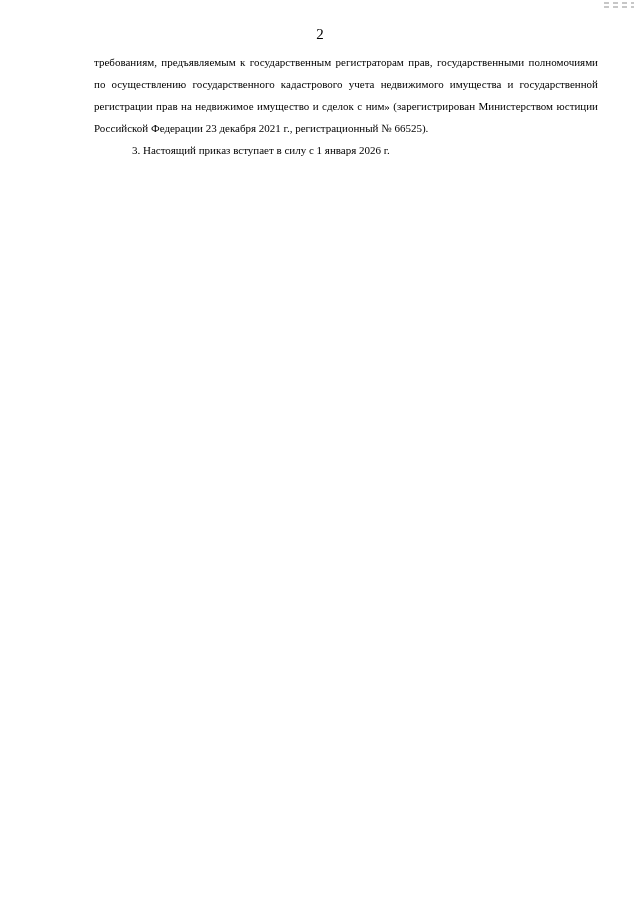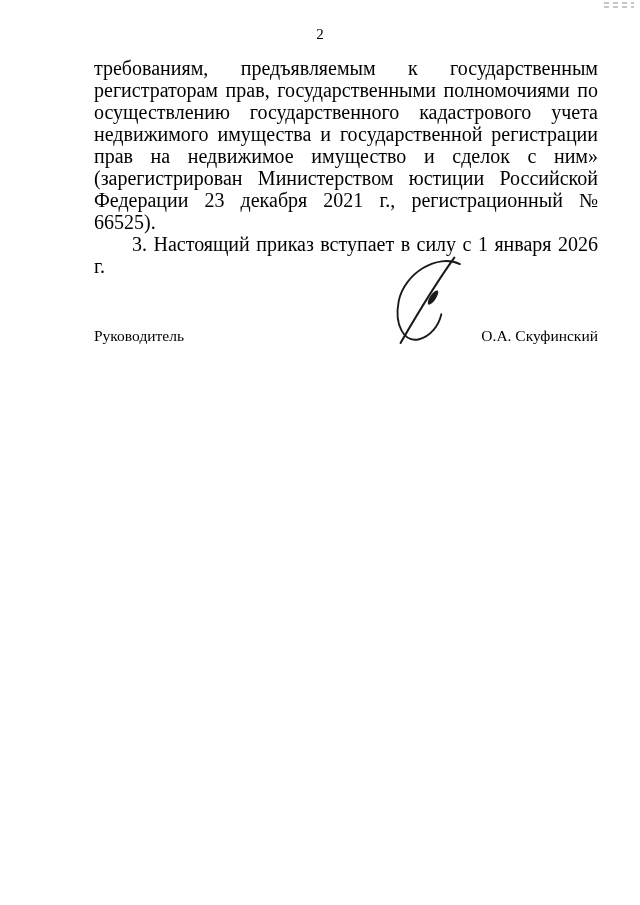--- a/index.html
+++ b/index.html
@@ -31,23 +31,23 @@
     width: 100%;
     margin-bottom: 2px;
     background: repeating-linear-gradient(90deg, #9a9a9a 0 5px, transparent 5px 9px);
   }
   .page-number {
     padding-top: 26px;
     text-align: center;
     font-size: 15px;
   }
   .body-text {
-    margin: 14px 0 0 94px;
+    margin: 8px 0 0 94px;
     width: 504px;
-    font-size: 20px;
+    font-size: 11px;
     line-height: 22px;
   }
   .para-justify {
     text-align: justify;
   }
   .para-indent {
     text-indent: 38px;
   }
   .sig-row {
     position: relative;
@@ -79,30 +79,14 @@
     <div class="dash"></div>
   </div>
 
   <div class="page-number">2</div>
 
   <div class="body-text">
     <p class="para-justify">требованиям, предъявляемым к государственным регистраторам прав, государственными полномочиями по осуществлению государственного кадастрового учета недвижимого имущества и государственной регистрации прав на недвижимое имущество и сделок с ним» (зарегистрирован Министерством юстиции Российской Федерации 23 декабря 2021 г., регистрационный № 66525).</p>
     <p class="para-justify para-indent">3. Настоящий приказ вступает в силу с 1 января 2026 г.</p>
   </div>
 
-  <div class="sig-row">
-    <span>Руководитель</span>
-
-    <span class="signature-wrap">
-      <svg viewBox="0 0 90 110" xmlns="http://www.w3.org/2000/svg">
-
-        <path d="M 74,12 C 50,0 14,22 8,52 C 3,78 14,97 30,93 C 42,90 51,79 54,66" fill="none" stroke="#1a1a1a" stroke-width="2" stroke-linecap="round"></path>
-
-        <path d="M 10,97 C 28,66 50,30 68,5" fill="none" stroke="#1a1a1a" stroke-width="2.2" stroke-linecap="round"></path>
-
-        <ellipse cx="45" cy="48" rx="3.2" ry="9" transform="rotate(34 45 48)" fill="#1a1a1a"></ellipse>
-      </svg>
-    </span>
-
-    <span>О.А. Скуфинский</span>
-  </div>
 
 </div>
 
 </body></html>

